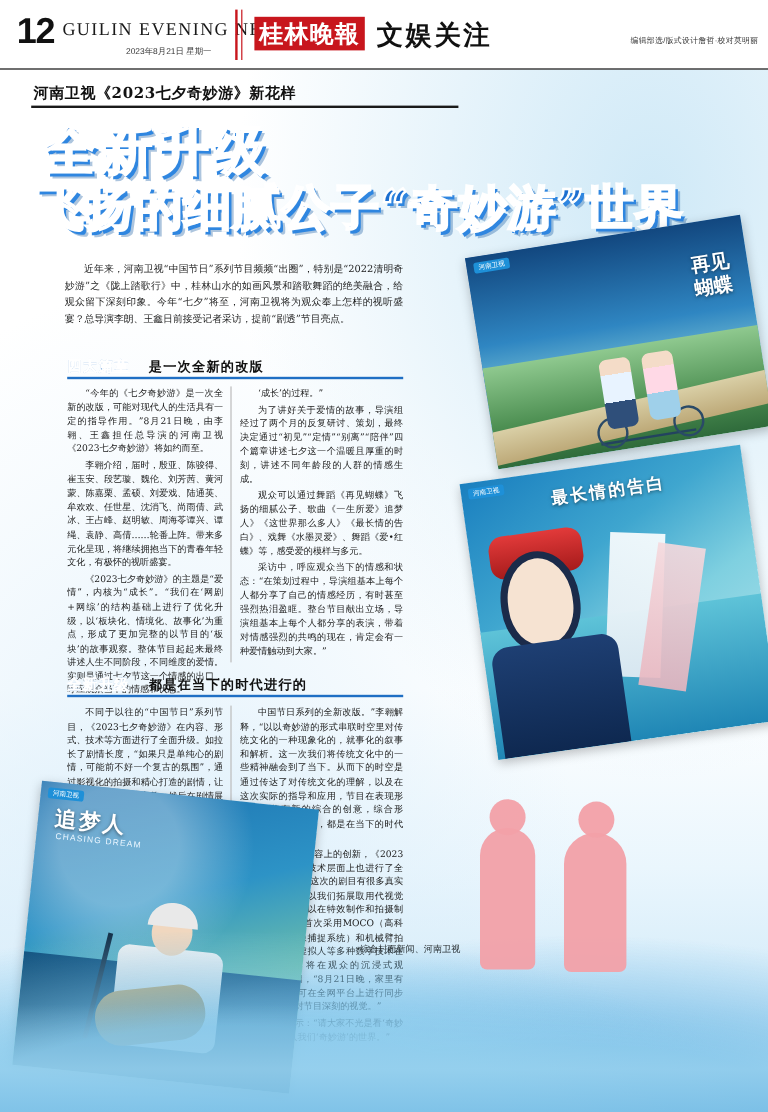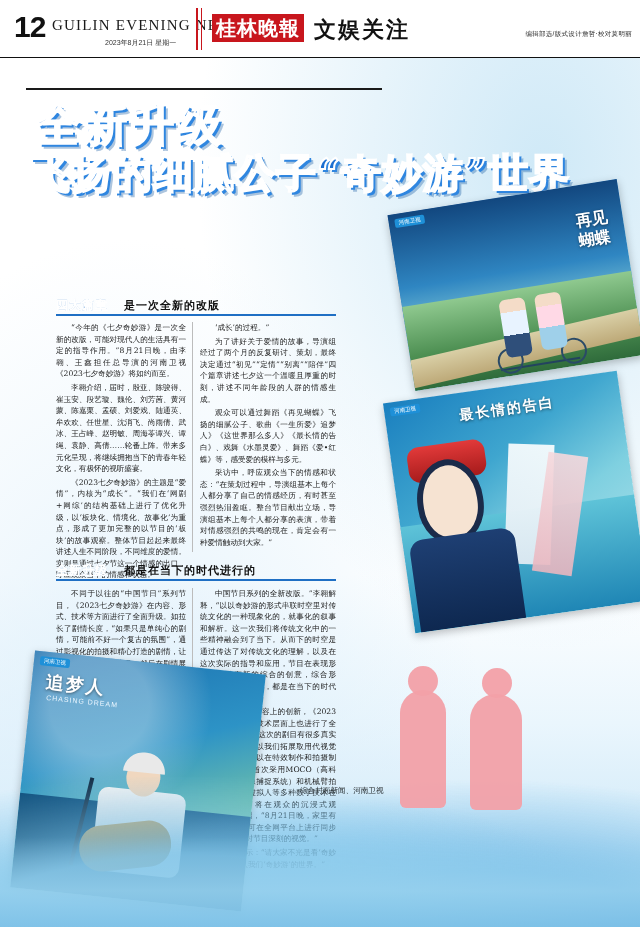--- a/index.html
+++ b/index.html
@@ -165,27 +165,29 @@
     <div class="paper-en">GUILIN EVENING NEWS</div>
     <div class="issue-date">2023年8月21日  星期一</div>
     <div class="red-rule"></div>
     <div class="red-rule2"></div>
     <div class="logo-red">桂林晚報</div>
     <div class="section-title">文娱关注</div>
     <div class="credits">编辑部选/版式设计詹哲·校对莫明丽</div>
   </div>
   <div class="mast-line"></div>
 
+  <div class="kicker">河南卫视《2023七夕奇妙游》新花样</div>
   <div class="kicker-line"></div>
 
   <div class="big-head">
     <div class="bh1">全新升级</div>
     <div class="bh2">飞扬的细腻公子“奇妙游”世界</div>
   </div>
 
+  <div class="lead">近年来，河南卫视“中国节日”系列节目频频“出圈”，特别是“2022清明奇妙游”之《陇上踏歌行》中，桂林山水的如画风景和踏歌舞蹈的绝美融合，给观众留下深刻印象。今年“七夕”将至，河南卫视将为观众奉上怎样的视听盛宴？总导演李朗、王鑫日前接受记者采访，提前“剧透”节目亮点。</div>
 
   <div class="subhead sh-blue" style="left:56px;top:297px;">四大篇章</div>
   <div class="subhead sh-black" style="left:124px;top:298px;">是一次全新的改版</div>
   <div class="sh-line" style="left:56px;top:314px;width:280px;"></div>
 
   <div class="col" style="left:56px;top:322px;width:130px;height:230px;">
     <p>“今年的《七夕奇妙游》是一次全新的改版，可能对现代人的生活具有一定的指导作用。”8月21日晚，由李翱、王鑫担任总导演的河南卫视《2023七夕奇妙游》将如约而至。</p>
     <p>李翱介绍，届时，殷亚、陈骏得、崔玉安、段艺璇、魏伦、刘芳茜、黄河蒙、陈嘉栗、孟硕、刘爱戏、陆通英、牟欢欢、任世星、沈消飞、尚雨倩、武冰、王占峰、赵明敏、周海苓谭兴、谭绳、袁静、高倩……轮番上阵。带来多元化呈现，将继续拥抱当下的青春年轻文化，有极怀的视听盛宴。</p>
     <p>《2023七夕奇妙游》的主题是“爱情”，内核为“成长”。“我们在‘网剧+网综’的结构基础上进行了优化升级，以‘板块化、情境化、故事化’为重点，形成了更加完整的以节目的‘板块’的故事观察。整体节目起起来最终讲述人生不同阶段，不同维度的爱情。实则是通过七夕节这一个情感的出口，呼应观众当下的情感和状态。</p>
   </div>

